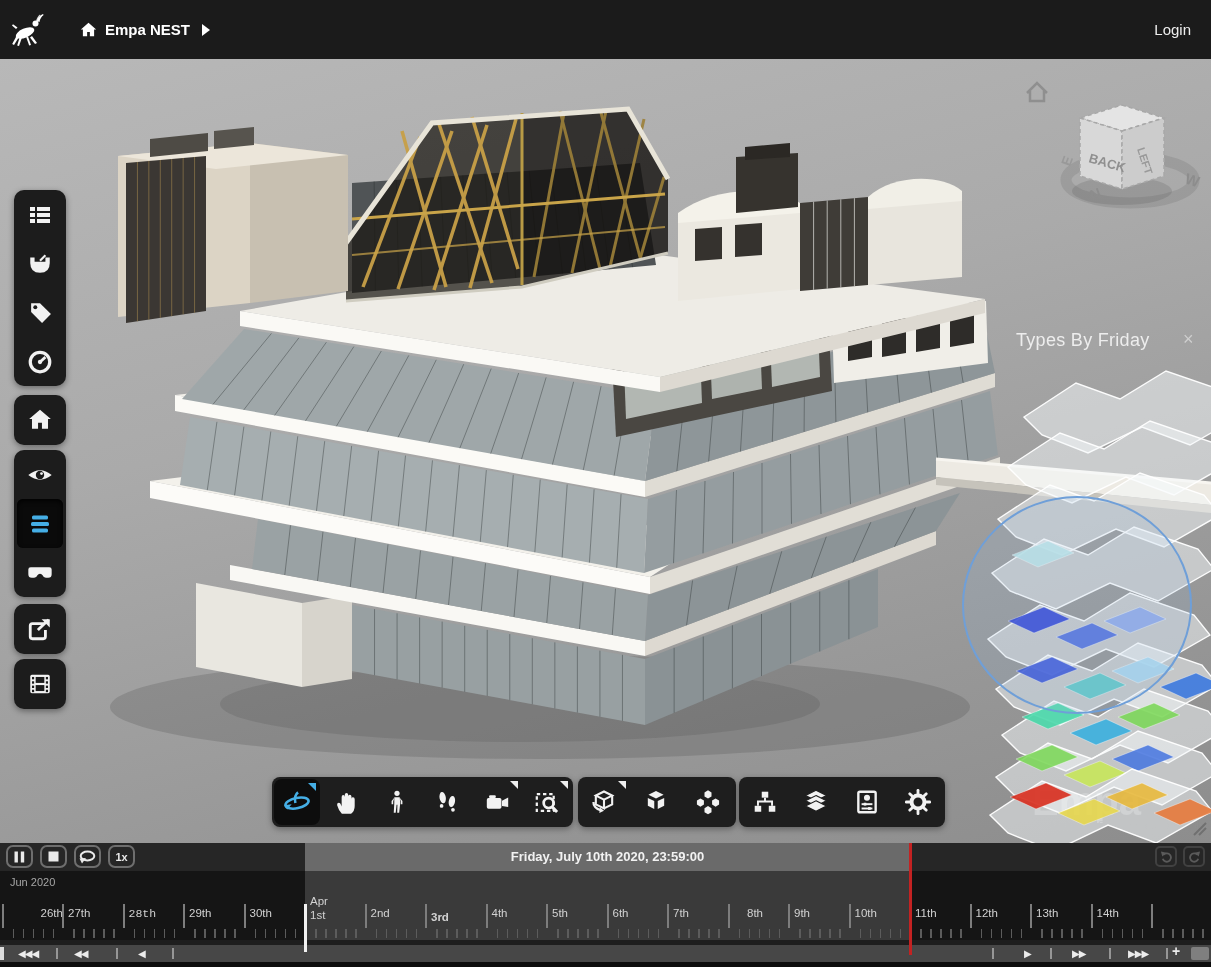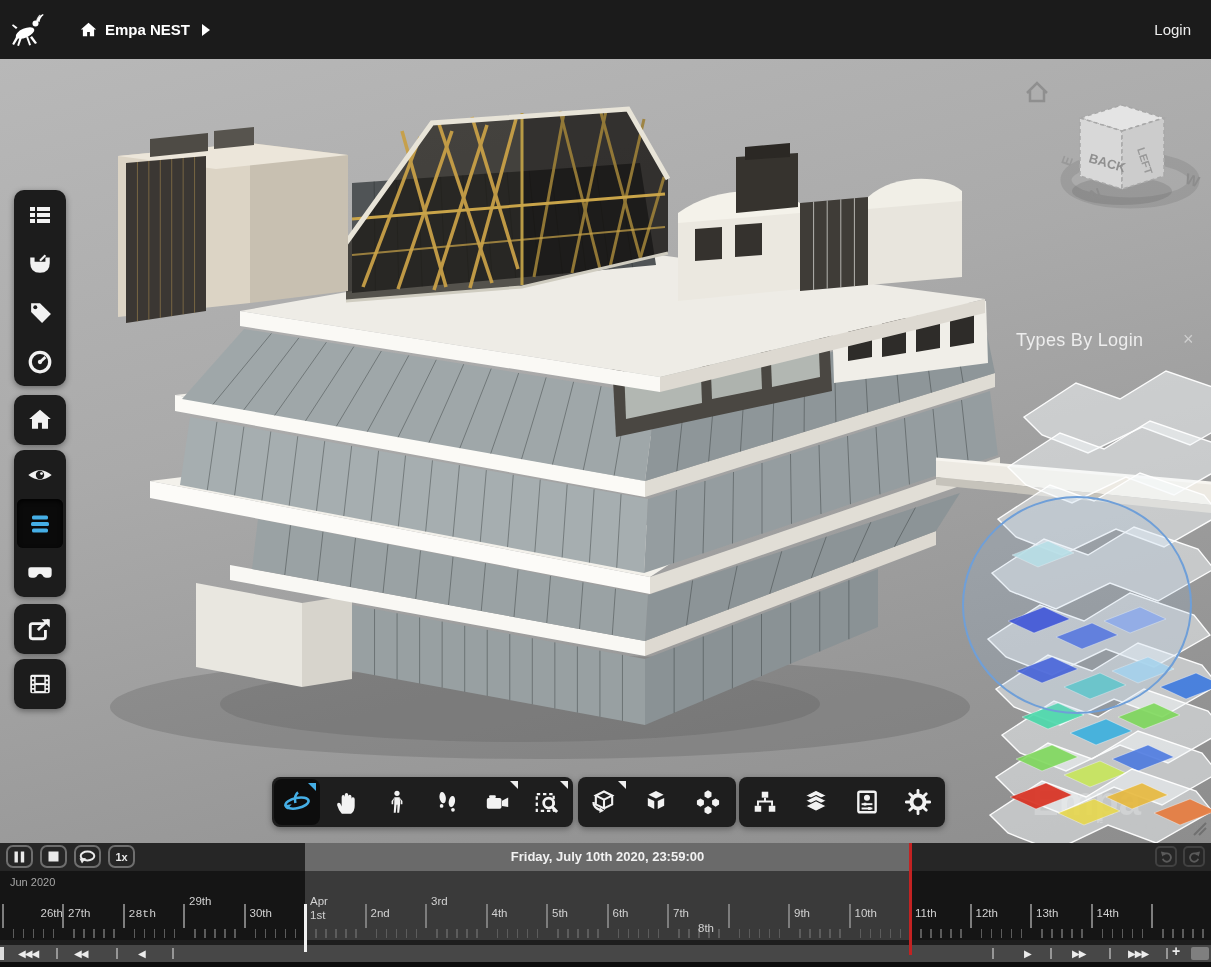--- a/index.html
+++ b/index.html
@@ -377,21 +377,21 @@
             <path d="M6,52 L58,18 L102,34 L148,6 L212,28 L228,48 L172,80 L124,62 L70,88 L24,70 Z" fill="rgba(246,249,252,0.5)" stroke="rgba(255,255,255,0.95)" stroke-width="1.4"></path>
             <path d="M0,10 L36,-4 L62,8 L26,22 Z" fill="#d82818" opacity="0.88" stroke="rgba(255,255,255,.5)" stroke-width="0.8" transform="translate(26,24)"></path>
             <path d="M0,10 L36,-4 L62,8 L26,22 Z" fill="#e8d84a" opacity="0.88" stroke="rgba(255,255,255,.5)" stroke-width="0.8" transform="translate(74,40)"></path>
             <path d="M0,10 L36,-4 L62,8 L26,22 Z" fill="#e8b838" opacity="0.88" stroke="rgba(255,255,255,.5)" stroke-width="0.8" transform="translate(122,24)"></path>
             <path d="M0,10 L36,-4 L62,8 L26,22 Z" fill="#e87838" opacity="0.88" stroke="rgba(255,255,255,.5)" stroke-width="0.8" transform="translate(170,40)"></path>
           </g>
         </g>
       <ellipse cx="1077" cy="546" rx="114" ry="108" fill="rgba(150,185,225,.16)" stroke="#6f9fd8" stroke-width="2"></ellipse>
     </svg>
 
-    <div class="panel-title">Types By Login</div>
+    <div class="panel-title">Types By Friday</div>
     <div class="panel-close">×</div>
     <svg class="resize" width="14" height="14">
       <line x1="1" y1="13" x2="13" y2="1" stroke="#707070" stroke-width="2"></line>
       <line x1="6" y1="13" x2="13" y2="6" stroke="#707070" stroke-width="2"></line>
     </svg>
 
     <div class="tbgrp" style="top:131px;">
       <div class="slot">
         <svg width="24" height="24" viewBox="0 0 24 24">
             <g fill="#f2f2f2">
@@ -674,21 +674,21 @@
           <div class="min" style="left: 103.333px;"></div>
           <div class="min" style="left: 113.417px;"></div>
           <div class="maj" style="left: 122.5px;"></div>
           <div class="lab" style="left: 128.5px; top: 36px; font-family: Liberation Mono, monospace;">28th</div>
           <div class="min" style="left: 133.583px;"></div>
           <div class="min" style="left: 143.667px;"></div>
           <div class="min" style="left: 153.75px;"></div>
           <div class="min" style="left: 163.833px;"></div>
           <div class="min" style="left: 173.917px;"></div>
           <div class="maj" style="left: 183px;"></div>
-          <div class="lab" style="left: 189px; top: 24px;">29th</div>
+          <div class="lab" style="left: 189px; top: 36px;">29th</div>
           <div class="min" style="left: 194.083px;"></div>
           <div class="min" style="left: 204.167px;"></div>
           <div class="min" style="left: 214.25px;"></div>
           <div class="min" style="left: 224.333px;"></div>
           <div class="min" style="left: 234.417px;"></div>
           <div class="maj" style="left: 243.5px;"></div>
           <div class="lab" style="left: 249.5px; top: 36px;">30th</div>
           <div class="min" style="left: 254.583px;"></div>
           <div class="min" style="left: 264.667px;"></div>
           <div class="min" style="left: 274.75px;"></div>
@@ -703,21 +703,21 @@
           <div class="min" style="left: 345.333px;"></div>
           <div class="min" style="left: 355.417px;"></div>
           <div class="maj" style="left: 364.5px;"></div>
           <div class="lab" style="left: 370.5px; top: 36px;">2nd</div>
           <div class="min" style="left: 375.583px;"></div>
           <div class="min" style="left: 385.667px;"></div>
           <div class="min" style="left: 395.75px;"></div>
           <div class="min" style="left: 405.833px;"></div>
           <div class="min" style="left: 415.917px;"></div>
           <div class="maj" style="left: 425px;"></div>
-          <div class="lab" style="left: 431px; top: 24px;">3rd</div>
+          <div class="lab" style="left: 431px; top: 40px; font-weight: bold;">3rd</div>
           <div class="min" style="left: 436.083px;"></div>
           <div class="min" style="left: 446.167px;"></div>
           <div class="min" style="left: 456.25px;"></div>
           <div class="min" style="left: 466.333px;"></div>
           <div class="min" style="left: 476.417px;"></div>
           <div class="maj" style="left: 485.5px;"></div>
           <div class="lab" style="left: 491.5px; top: 36px;">4th</div>
           <div class="min" style="left: 496.583px;"></div>
           <div class="min" style="left: 506.667px;"></div>
           <div class="min" style="left: 516.75px;"></div>
@@ -738,21 +738,21 @@
           <div class="min" style="left: 647.833px;"></div>
           <div class="min" style="left: 657.917px;"></div>
           <div class="maj" style="left: 667px;"></div>
           <div class="lab" style="left: 673px; top: 36px;">7th</div>
           <div class="min" style="left: 678.083px;"></div>
           <div class="min" style="left: 688.167px;"></div>
           <div class="min" style="left: 698.25px;"></div>
           <div class="min" style="left: 708.333px;"></div>
           <div class="min" style="left: 718.417px;"></div>
           <div class="maj" style="left: 727.5px;"></div>
-          <div class="lab" style="left: 698px; top: 36px; margin-top: 15px;">8th</div>
+          <div class="lab" style="left: 747px; top: 36px;">8th</div>
           <div class="min" style="left: 738.583px;"></div>
           <div class="min" style="left: 748.667px;"></div>
           <div class="min" style="left: 758.75px;"></div>
           <div class="min" style="left: 768.833px;"></div>
           <div class="min" style="left: 778.917px;"></div>
           <div class="maj" style="left: 788px;"></div>
           <div class="lab" style="left: 794px; top: 36px;">9th</div>
           <div class="min" style="left: 799.083px;"></div>
           <div class="min" style="left: 809.167px;"></div>
           <div class="min" style="left: 819.25px;"></div>

